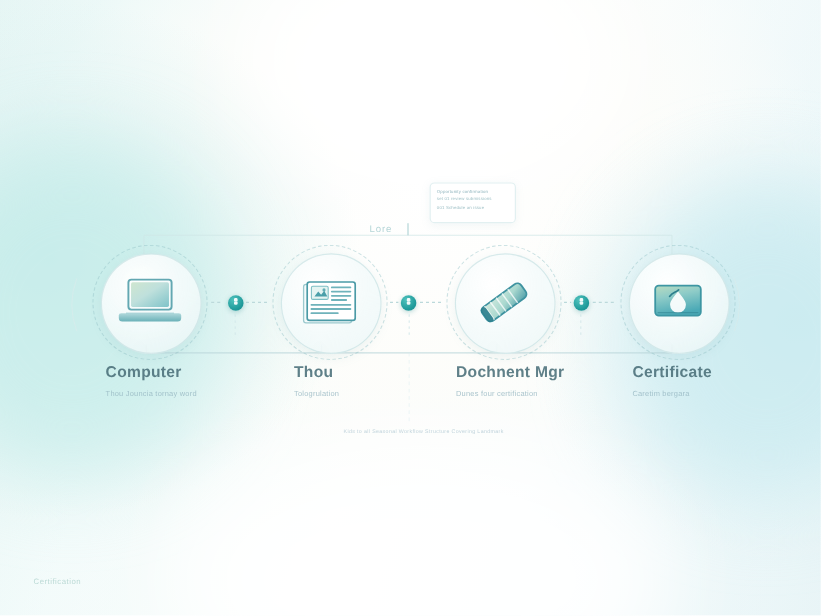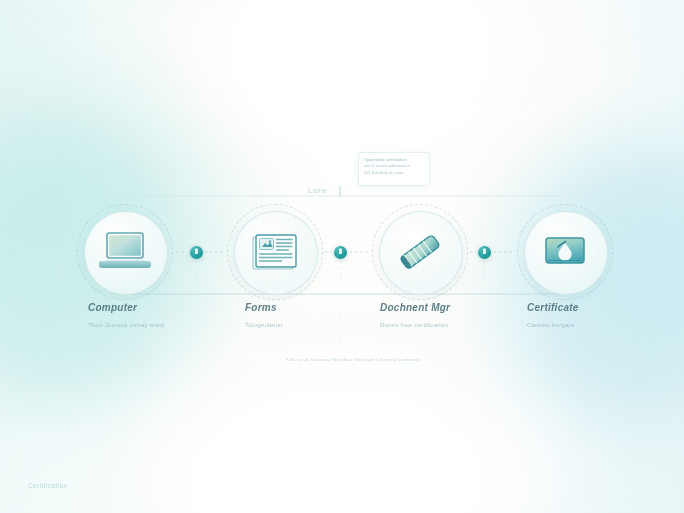--- a/index.html
+++ b/index.html
@@ -98,28 +98,27 @@
     top: 302px;
     width: 150px;
     text-align: left;
   }
   .lb-1 { left: 88px; }
   .lb-2 { left: 245px; }
   .lb-3 { left: 380px; }
   .lb-4 { left: 527px; }
 
   .node-title {
-    font-size: 10px;
+    font-size: 13px;
     font-weight: bold;
     color: #4a6f79;
     letter-spacing: 0.25px;
     margin: 0 0 8px 0;
     filter: blur(0.42px);
     opacity: 0.88;
-    font-style: italic;
   }
   .node-sub {
     font-size: 6.2px;
     color: #95b6c1;
     letter-spacing: 0.2px;
     margin: 0;
     filter: blur(0.55px);
     opacity: 0.8;
   }
 
@@ -335,21 +334,21 @@
 
   <div class="conn-dot cd-1"></div>
   <div class="conn-dot cd-2"></div>
   <div class="conn-dot cd-3"></div>
 
   <div class="label-block lb-1">
     <div class="node-title">Computer</div>
     <div class="node-sub">Thou Jouncia tornay word</div>
   </div>
   <div class="label-block lb-2">
-    <div class="node-title">Forms</div>
+    <div class="node-title">Thou</div>
     <div class="node-sub">Tologrulation</div>
   </div>
   <div class="label-block lb-3">
     <div class="node-title">Dochnent Mgr</div>
     <div class="node-sub">Dunes four certification</div>
   </div>
   <div class="label-block lb-4">
     <div class="node-title">Certificate</div>
     <div class="node-sub">Caretim bergara</div>
   </div>

